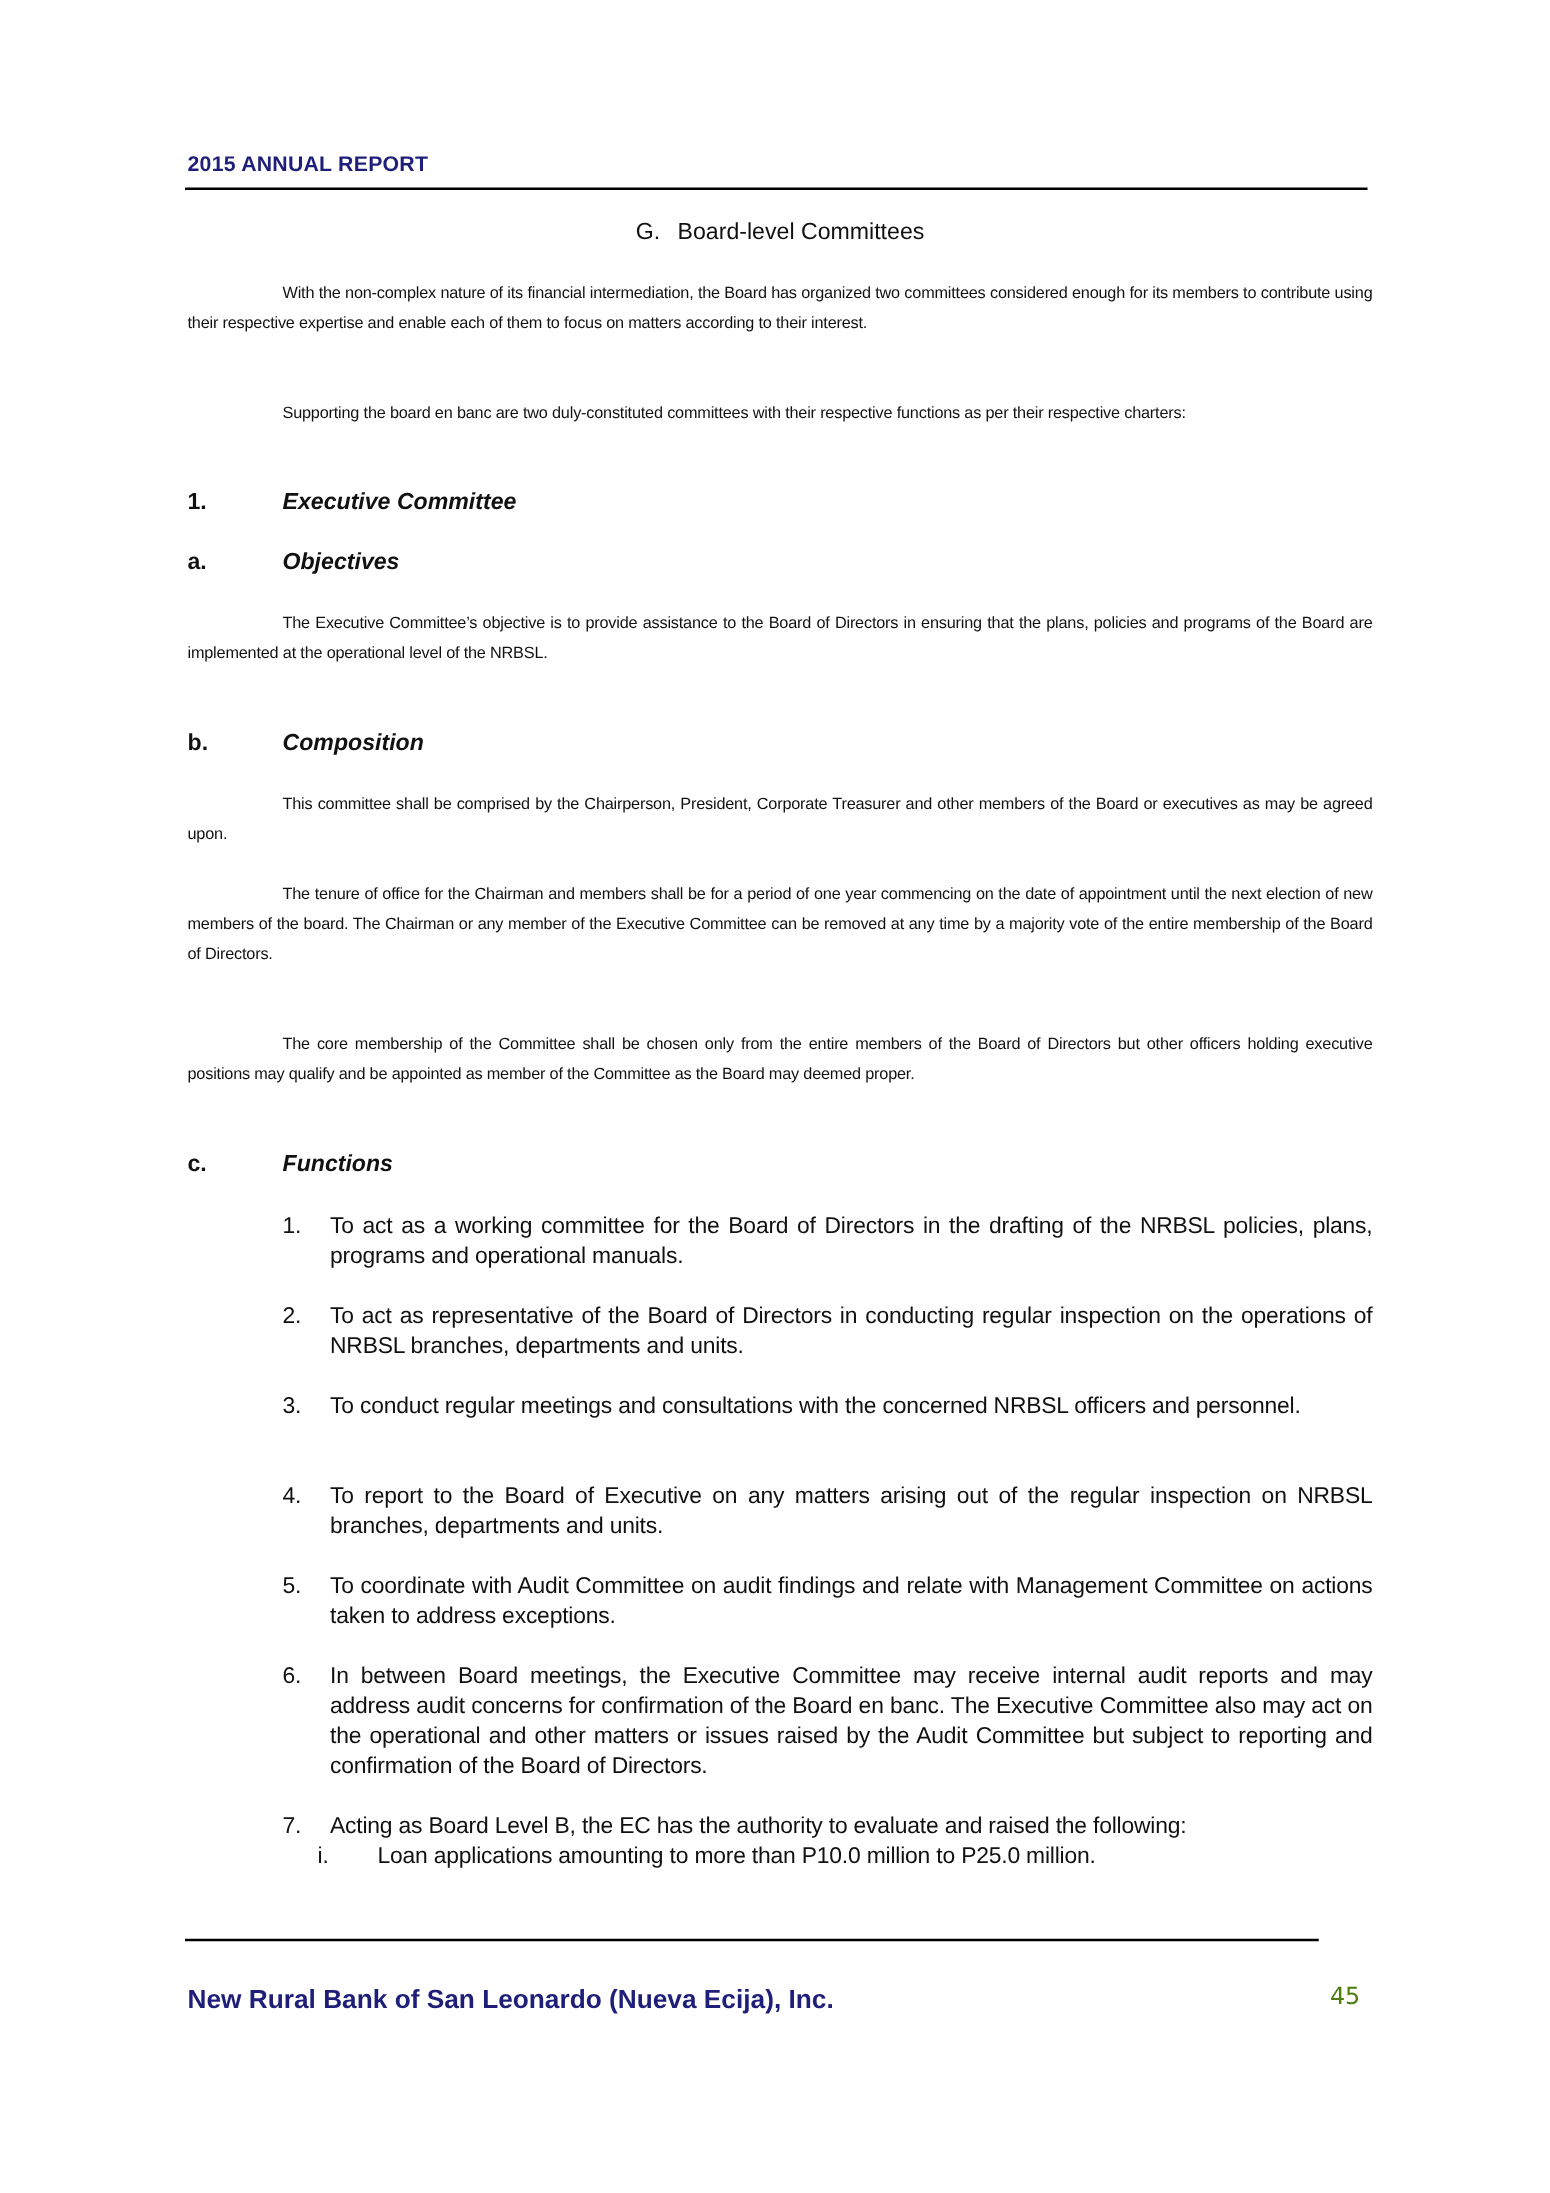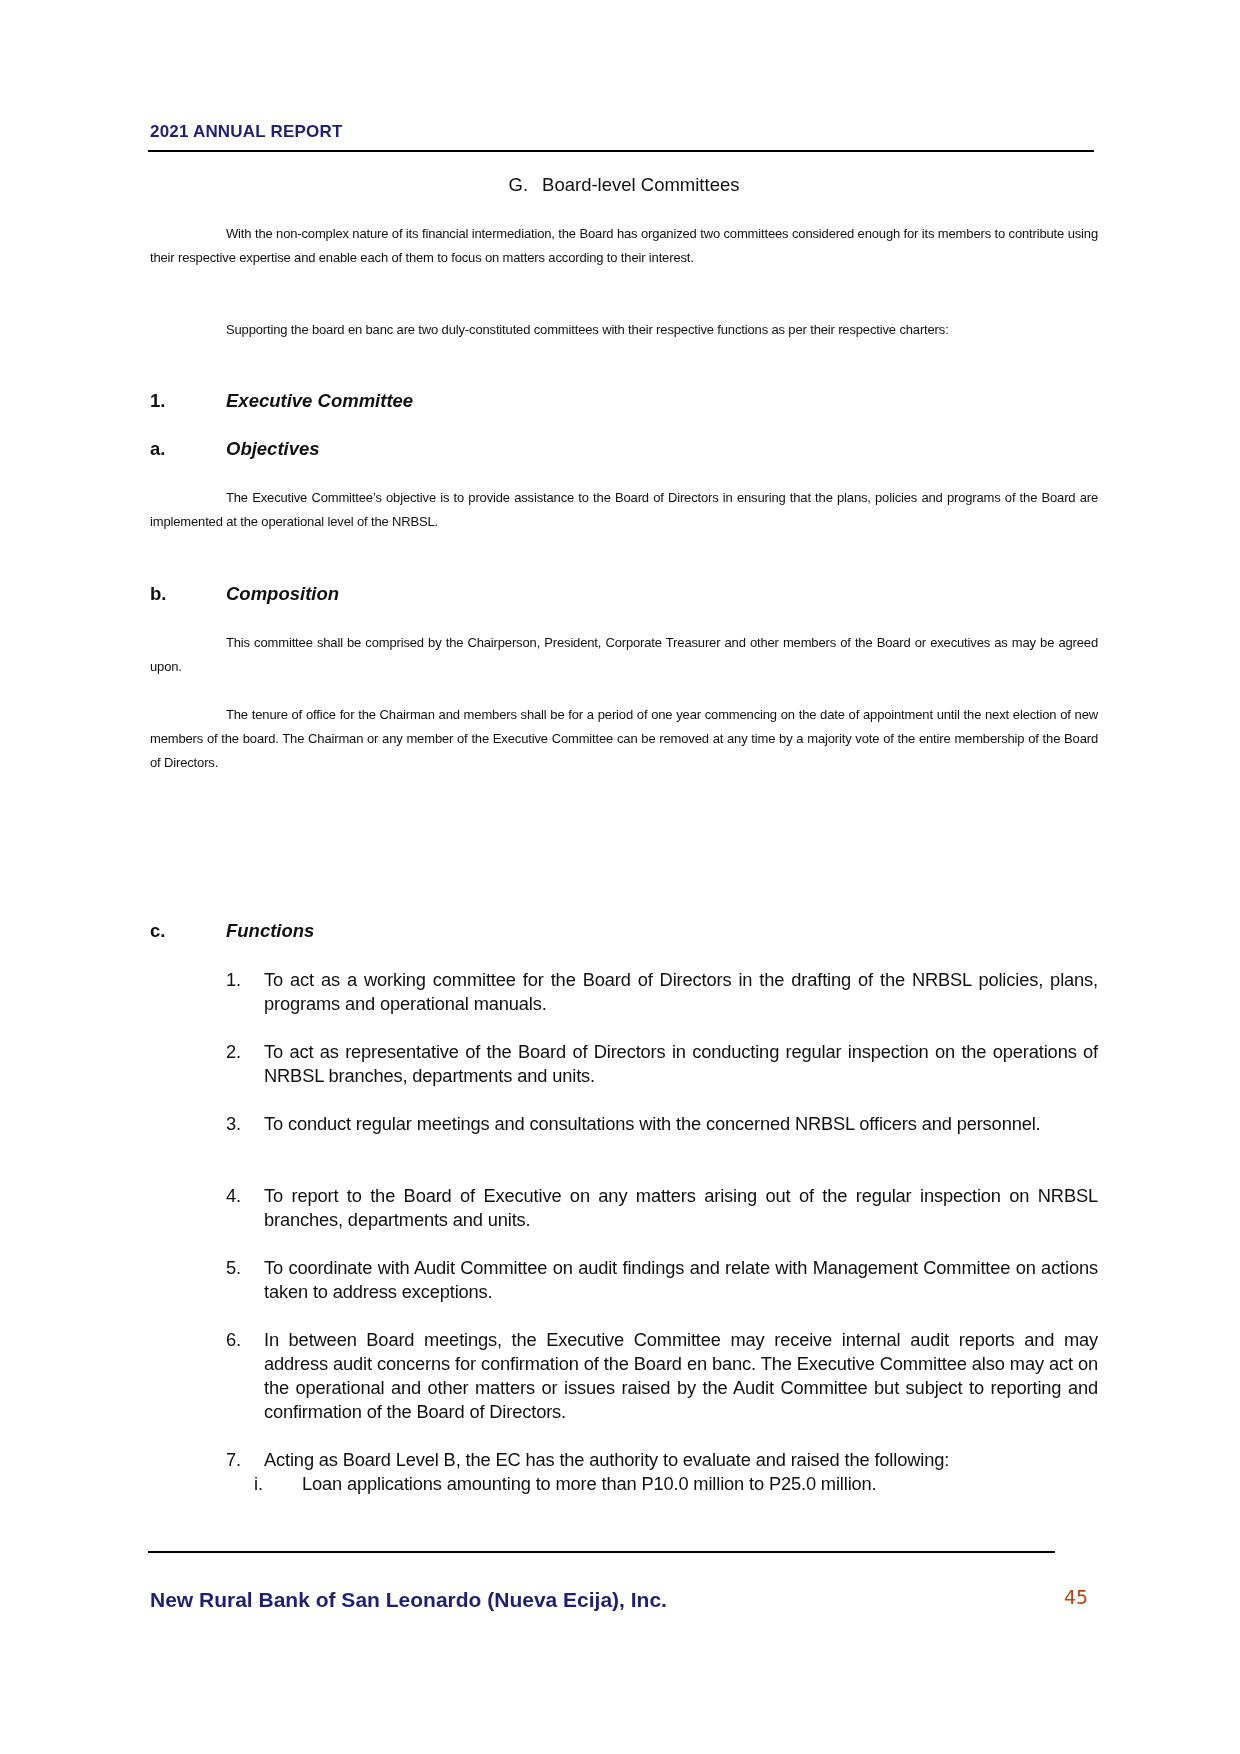--- a/index.html
+++ b/index.html
@@ -18,28 +18,28 @@
   .head .lbl { position: absolute; left: 0; }
   .head .txt { position: absolute; left: 76px; white-space: nowrap; font-style: italic; }
   .item { position: absolute; left: 226px; width: 872px; font-size: 18.3px; line-height: 24px; letter-spacing: -0.15px; }
   .item .n { position: absolute; left: 0; top: 0; }
   .item .t { margin-left: 38px; display: block; text-align: justify; }
   .subitem { position: absolute; left: 254px; font-size: 18.3px; line-height: 24px; white-space: nowrap; letter-spacing: -0.15px; }
   .subitem .n { position: absolute; left: 0; }
   .subitem .t { position: absolute; left: 48px; }
   .ftr-rule { position: absolute; left: 148px; top: 1551px; width: 907px; height: 2px; background: #000; }
   .ftr-text { position: absolute; left: 150px; top: 1588px; font-size: 21px; font-weight: bold; color: #1f1f7a; }
-  .page-num { position: absolute; left: 1064px; top: 1586px; font-size: 19px; color: #c2410c; font-family: "DejaVu Sans", sans-serif; }
+  .page-num { position: absolute; left: 1064px; top: 1586px; font-size: 19px; color: #4d7c0f; font-family: "DejaVu Sans", sans-serif; }
 </style>
 </head>
 <body>
 
 <div class="page">
 
-  <div class="hdr-text">2021 ANNUAL REPORT</div>
+  <div class="hdr-text">2015 ANNUAL REPORT</div>
   <div class="hdr-rule"></div>
 
   <div class="section-title">
     <span class="num">G.</span><span>Board-level Committees</span>
   </div>
 
   <p class="para" style="top:222px; margin:0;">With the non-complex nature of its financial intermediation, the Board has organized two committees considered enough for its members to contribute using their respective expertise and enable each of them to focus on matters according to their interest.</p>
   <p class="para" style="top:318px; margin:0;">Supporting the board en banc are two duly-constituted committees with their respective functions as per their respective charters:</p>
 
   <div class="head" style="top:390px;">
@@ -54,20 +54,21 @@
 
   <p class="para" style="top:486px; margin:0;">The Executive Committee’s objective is to provide assistance to the Board of Directors in ensuring that the plans, policies and programs of the Board are implemented at the operational level of the NRBSL.</p>
 
   <div class="head" style="top:583px;">
     <span class="lbl">b.</span>
     <span class="txt">Composition</span>
   </div>
 
   <p class="para" style="top:631px; margin:0;">This committee shall be comprised by the Chairperson, President, Corporate Treasurer and other members of the Board or executives as may be agreed upon.</p>
   <p class="para" style="top:703px; margin:0;">The tenure of office for the Chairman and members shall be for a period of one year commencing on the date of appointment until the next election of new members of the board. The Chairman or any member of the Executive Committee can be removed at any time by a majority vote of the entire membership of the Board of Directors.</p>
+  <p class="para" style="top:823px; margin:0;">The core membership of the Committee shall be chosen only from the entire members of the Board of Directors but other officers holding executive positions may qualify and be appointed as member of the Committee as the Board may deemed proper.</p>
 
   <div class="head" style="top:920px;">
     <span class="lbl">c.</span>
     <span class="txt">Functions</span>
   </div>
 
   <div class="item" style="top:968px;">
     <span class="n">1.</span>
     <span class="t">To act as a working committee for the Board of Directors in the drafting of the NRBSL policies, plans, programs and operational manuals.</span>
   </div>

